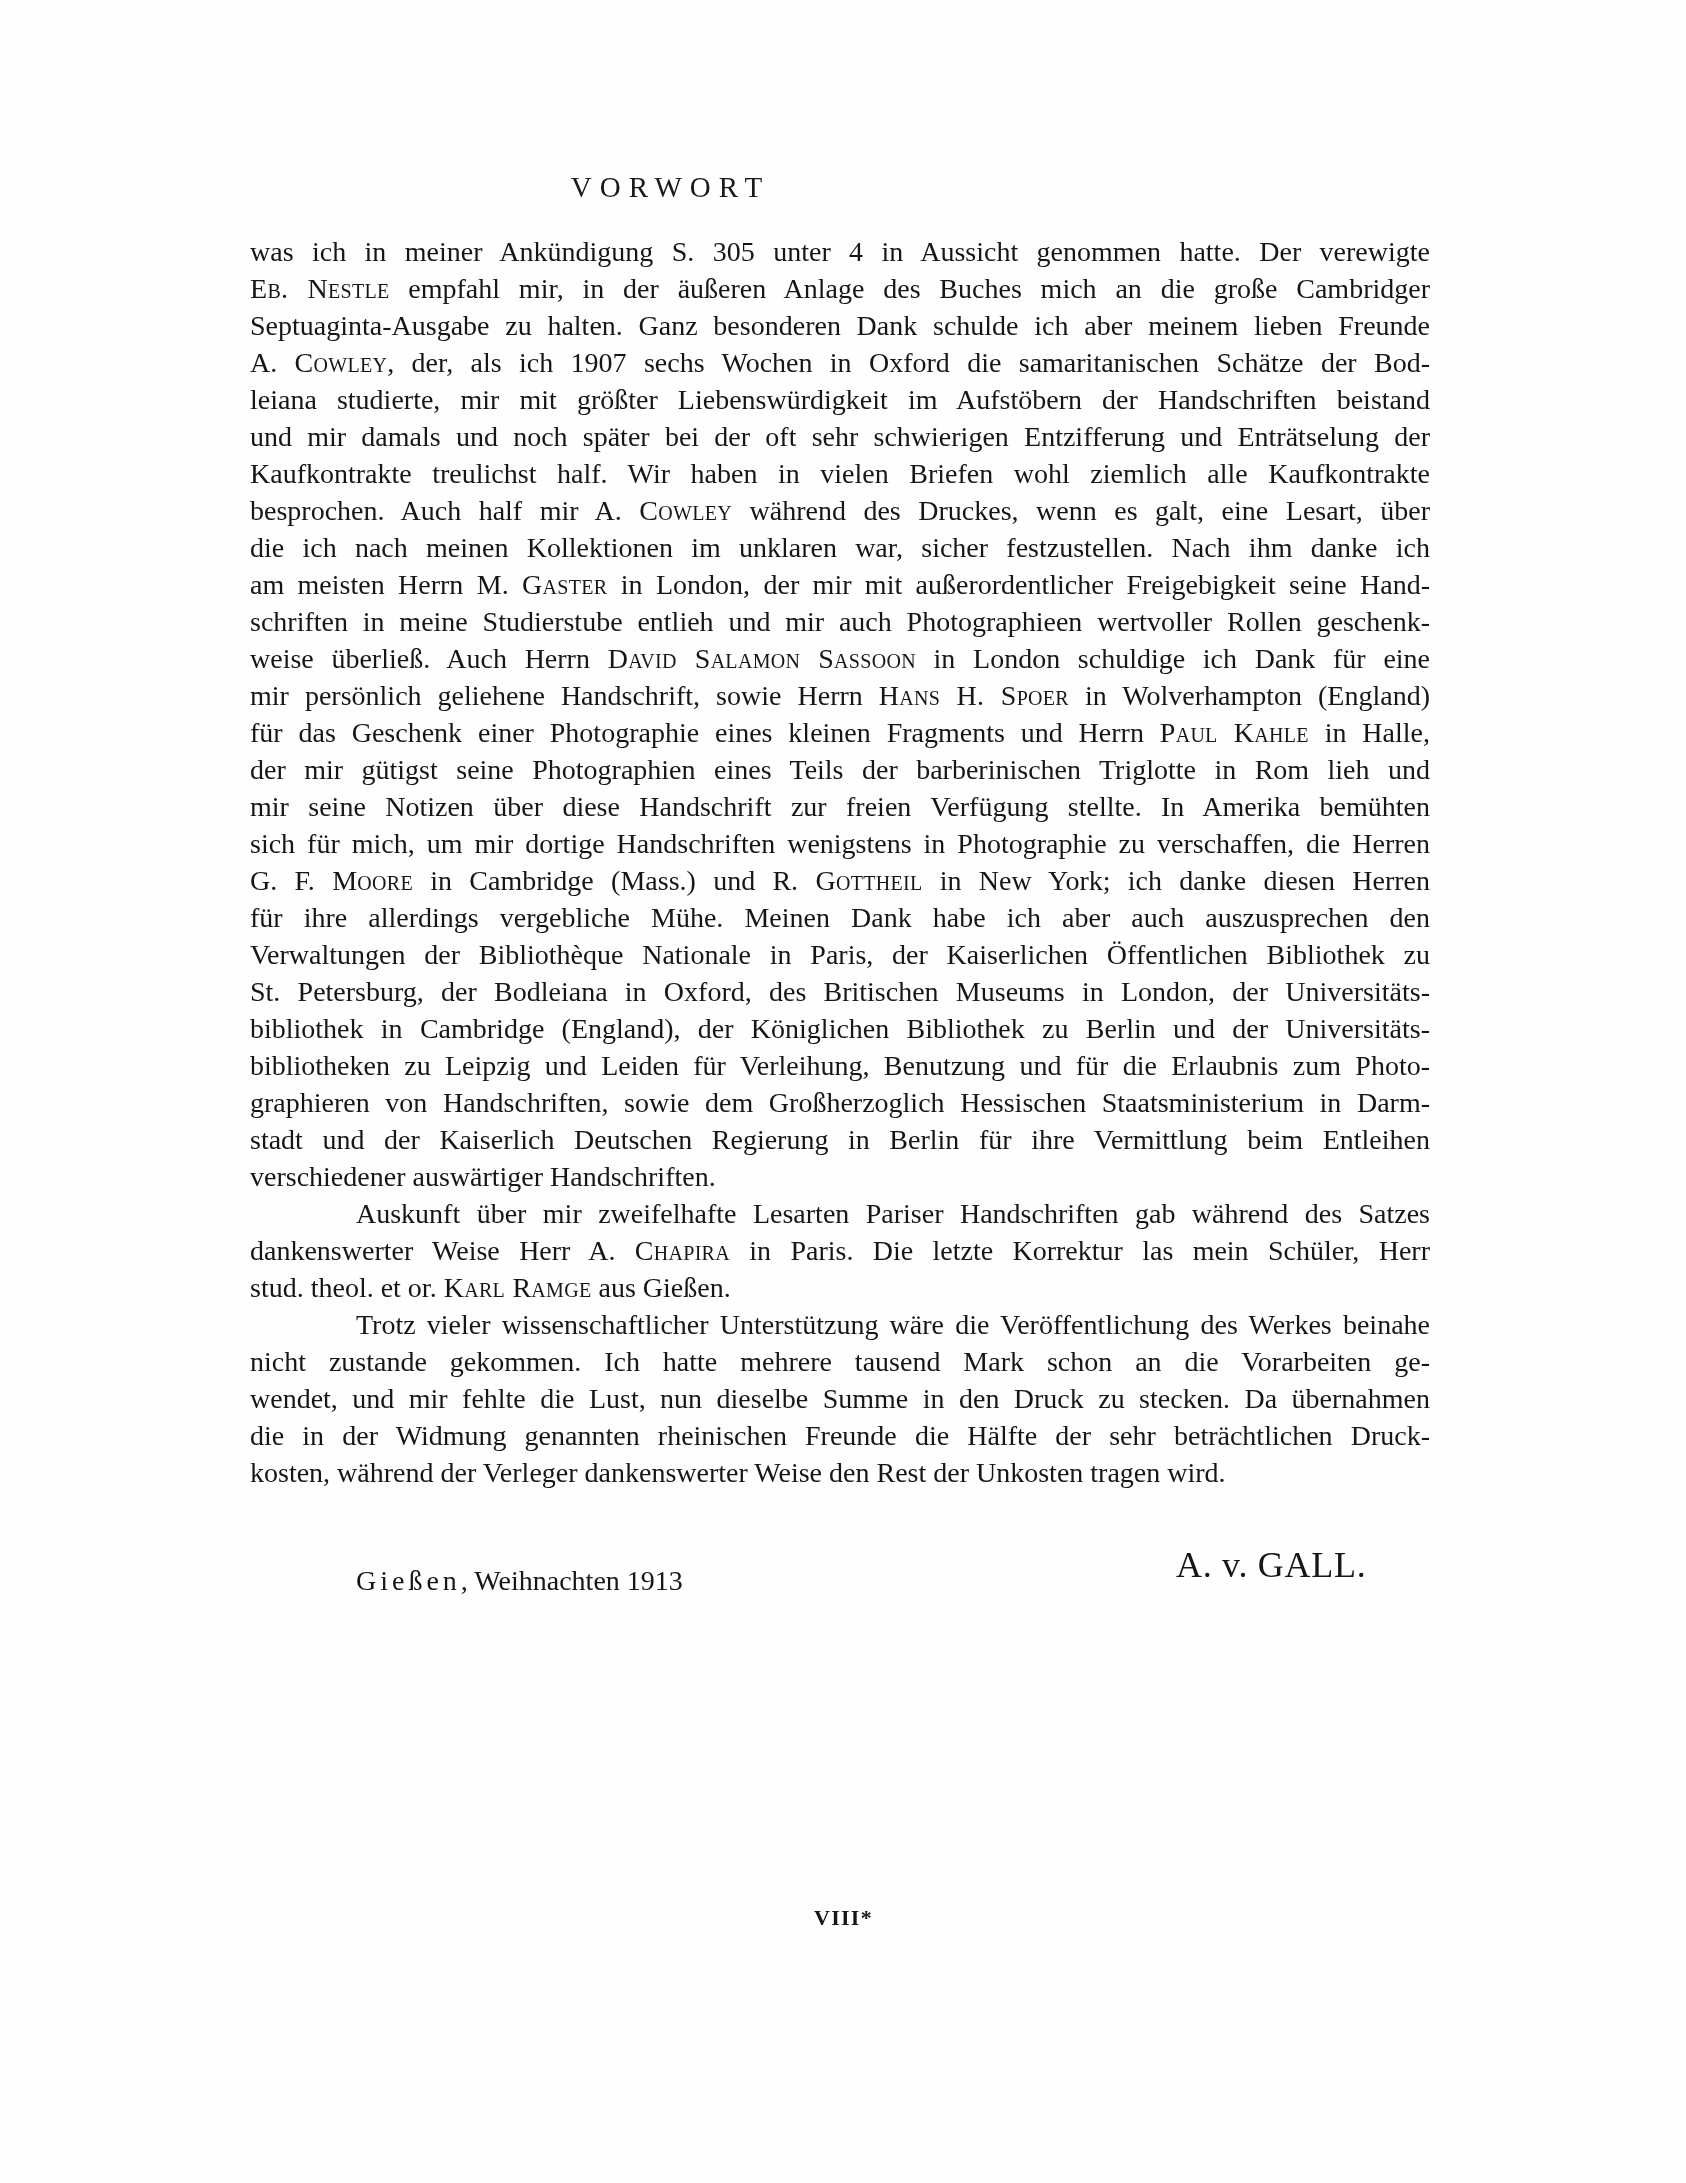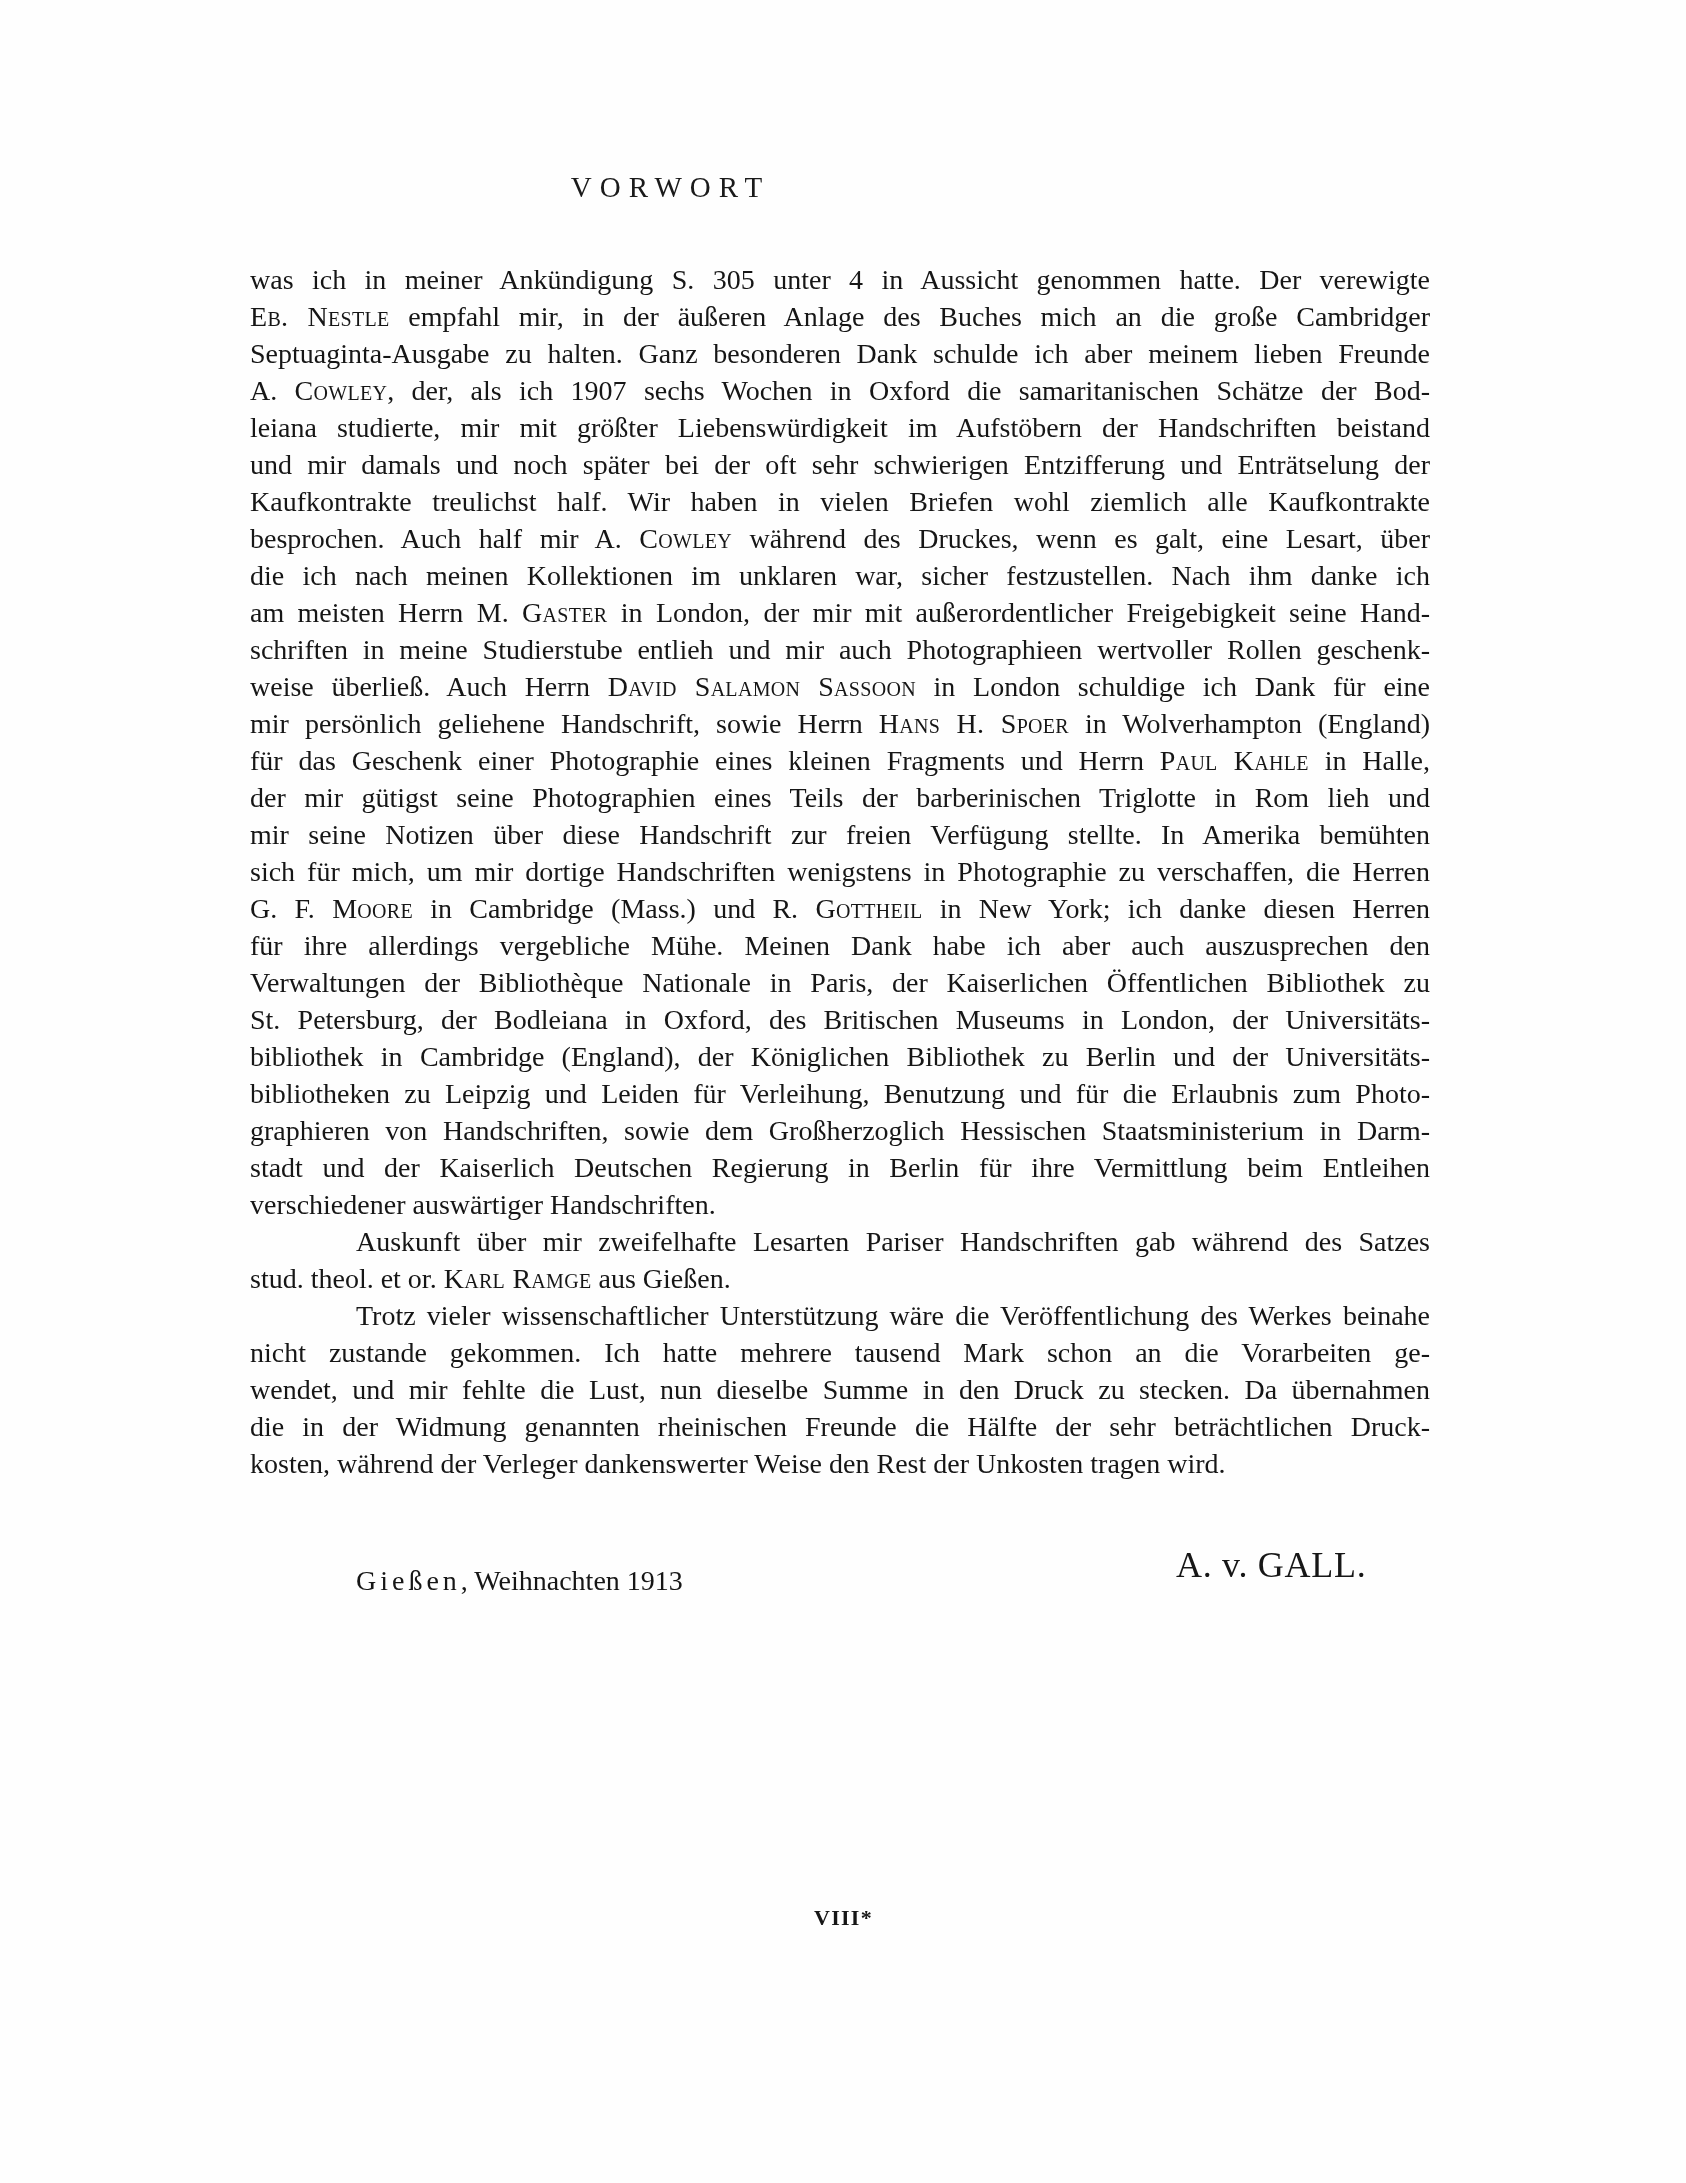--- a/index.html
+++ b/index.html
@@ -7,21 +7,21 @@
     width: 1687px; height: 2183px; position: relative; overflow: hidden;
     font-family: "Liberation Serif", "DejaVu Serif", serif; color: #161616;
   }
   .page { position: absolute; left: 0; top: 0; width: 1687px; height: 2183px; background: #fefefe; }
   .title {
     position: absolute; top: 171px; left: 0; width: 1341px; text-align: center;
     font-size: 29px; letter-spacing: 8px; font-weight: normal; color: #1a1a1a;
   }
   .body-text {
     position: absolute; left: 250px; top: 233px; width: 1180px;
-    font-size: 28px; line-height: 37px; margin-top: 28px;
+    font-size: 28px; line-height: 37px;
   }
   .line {
     display: block; height: 37px; white-space: nowrap;
     text-align: justify; text-align-last: justify; overflow: visible;
   }
   .line.last { text-align-last: left; }
   .line.indent { padding-left: 106px; }
   .sc { font-variant: small-caps; letter-spacing: 0.3px; }
   .dateline {
     position: absolute; left: 356px; top: 1565px; font-size: 28px; white-space: nowrap;
@@ -65,20 +65,21 @@
         <span class="line"><span>Verwaltungen der Bibliothèque Nationale in Paris, der Kaiserlichen Öffentlichen Bibliothek zu</span></span>
         <span class="line"><span>St. Petersburg, der Bodleiana in Oxford, des Britischen Museums in London, der Universitäts-</span></span>
         <span class="line"><span>bibliothek in Cambridge (England), der Königlichen Bibliothek zu Berlin und der Universitäts-</span></span>
         <span class="line"><span>bibliotheken zu Leipzig und Leiden für Verleihung, Benutzung und für die Erlaubnis zum Photo-</span></span>
         <span class="line"><span>graphieren von Handschriften, sowie dem Großherzoglich Hessischen Staatsministerium in Darm-</span></span>
         <span class="line"><span>stadt und der Kaiserlich Deutschen Regierung in Berlin für ihre Vermittlung beim Entleihen</span></span>
         <span class="line last"><span>verschiedener auswärtiger Handschriften.</span></span>
       </div>
       <div>
         <span class="line indent"><span>Auskunft über mir zweifelhafte Lesarten Pariser Handschriften gab während des Satzes</span></span>
+        <span class="line"><span>dankenswerter Weise Herr A. </span><span class="sc">Chapira</span><span> in Paris.  Die letzte Korrektur las mein Schüler, Herr</span></span>
         <span class="line last"><span>stud. theol. et or. </span><span class="sc">Karl Ramge</span><span> aus Gießen.</span></span>
       </div>
       <div>
         <span class="line indent"><span>Trotz vieler wissenschaftlicher Unterstützung wäre die Veröffentlichung des Werkes beinahe</span></span>
         <span class="line"><span>nicht zustande gekommen.  Ich hatte mehrere tausend Mark schon an die Vorarbeiten ge-</span></span>
         <span class="line"><span>wendet, und mir fehlte die Lust, nun dieselbe Summe in den Druck zu stecken.  Da übernahmen</span></span>
         <span class="line"><span>die in der Widmung genannten rheinischen Freunde die Hälfte der sehr beträchtlichen Druck-</span></span>
         <span class="line last"><span>kosten, während der Verleger dankenswerter Weise den Rest der Unkosten tragen wird.</span></span>
       </div>
     </div>

